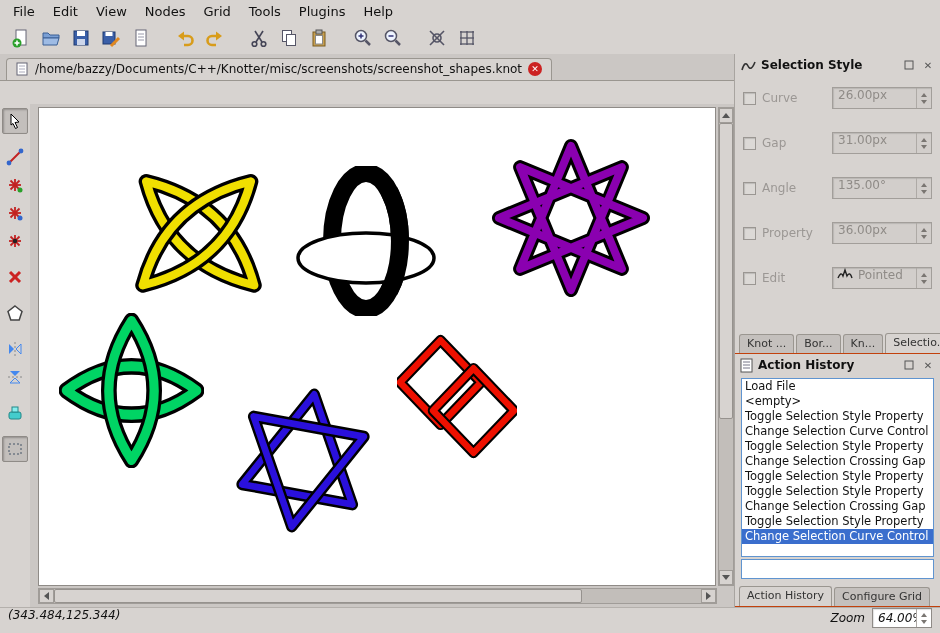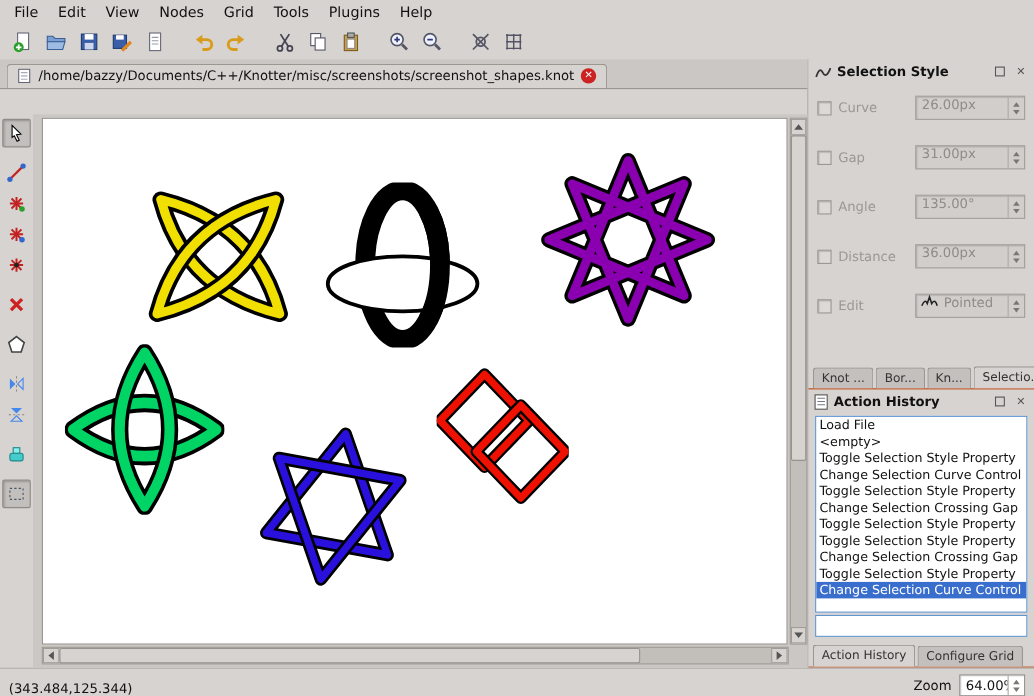--- a/index.html
+++ b/index.html
@@ -70,21 +70,21 @@
   .dtab{background:#c4c0bd;border:1px solid #9a9690;border-bottom:none;border-radius:3px 3px 0 0;padding:2px 7px 3px 7px;font-size:11px;white-space:nowrap;color:#333;}
   .dtab.active{background:#d7d3d0;padding-bottom:4px;}
 
   .ah-dock{flex:1;min-height:0;display:flex;flex-direction:column;}
   .ah-list{flex:1;margin:2px 6px 2px 6px;background:#ffffff;border:1px solid #5f94d0;overflow:hidden;}
   .ah-item{height:15px;line-height:15px;padding:0 3px;font-size:11.5px;white-space:nowrap;}
   .ah-item.selected{background:#3a6ecd;color:#fff;}
   .ah-empty{height:20px;margin:0 6px 4px 6px;background:#ffffff;border:1px solid #5f94d0;}
 
   
-  .statusbar{height:26px;display:flex;align-items:flex-end;justify-content:space-between;padding:0 8px;border-top:1px solid #b4b0ac;background:#d7d3d0;}
+  .statusbar{height:26px;display:flex;align-items:flex-start;justify-content:space-between;padding:0 8px;border-top:1px solid #b4b0ac;background:#d7d3d0;font-style:italic;}
   .coords{font-size:12px;}
   .zoom-wrap{display:flex;align-items:center;gap:7px;}
   .zoom-spin{width:60px;height:20px;display:flex;align-items:center;background:#fff;border:1px solid #8f8b87;}
   .zoom-spin .spin-value{color:#111;}
 </style>
 </head>
 <body>
 
 <div class="app">
 
@@ -443,21 +443,21 @@
             <div class="spinbox">
               <span class="spin-value">135.00°</span>
               <span class="spin-btns">
                   <span class="tri-up"></span>
                   <span class="tri-down"></span>
                 </span>
             </div>
           </div>
           <div class="ss-row">
             <span class="checkbox"></span>
-            <span class="ss-label">Distance</span>
+            <span class="ss-label">Property</span>
             <div class="spinbox">
               <span class="spin-value">36.00px</span>
               <span class="spin-btns">
                   <span class="tri-up"></span>
                   <span class="tri-down"></span>
                 </span>
             </div>
           </div>
           <div class="ss-row">
             <span class="checkbox"></span>

